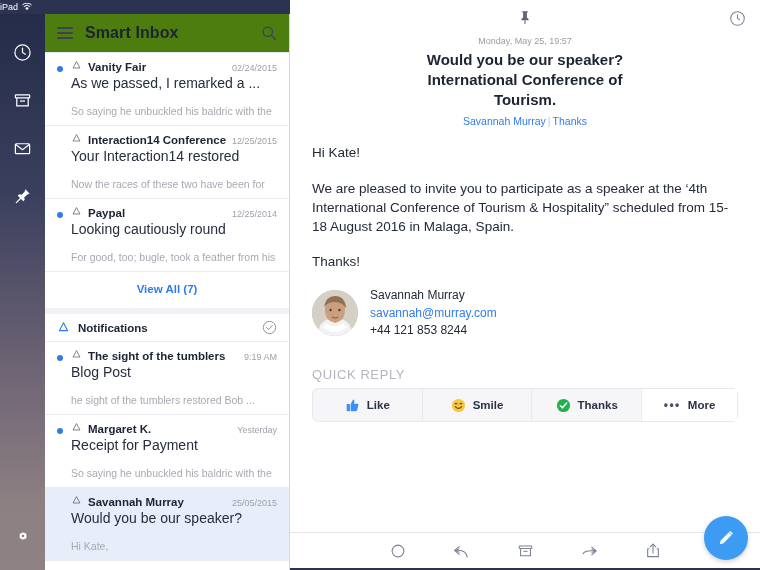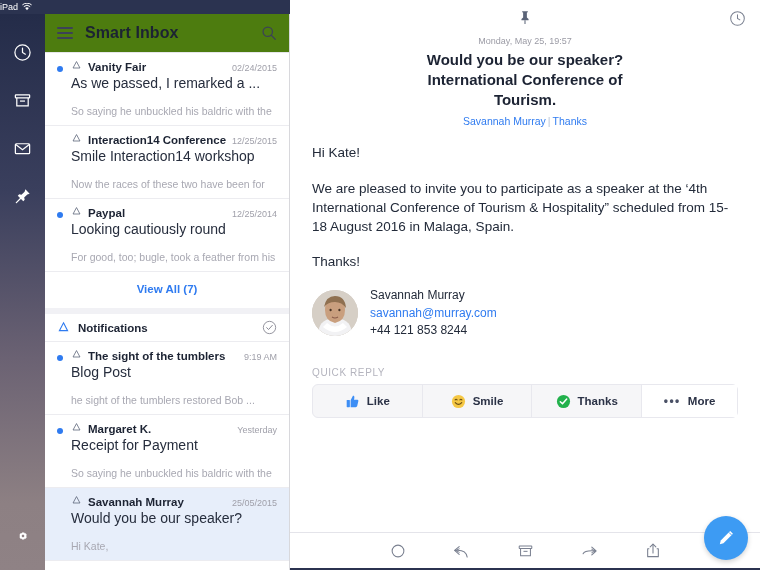--- a/index.html
+++ b/index.html
@@ -121,21 +121,21 @@
   .avatar {
     width: 46px; height: 46px; border-radius: 50%; overflow: hidden;
     background: #cfc7bd; position: relative; flex: 0 0 auto;
   }
   .sig-lines { line-height: 1.45; }
   .sig-name { font-size: 12px; color: #232b3a; }
   .sig-mail { font-size: 12px; color: #2f7bf0; }
   .sig-tel { font-size: 12px; color: #232b3a; }
 
   .qr-label {
-    font-size: 10px; color: #b4b4be; letter-spacing: .6px;
+    font-size: 13px; color: #b4b4be; letter-spacing: .6px;
     padding: 0 22px; margin-top: 28px;
   }
   .qr-bar {
     margin: 6px 22px 0; height: 34px; background: #f6f6f8;
     border: 1px solid #e8e8ee; border-radius: 6px;
     display: flex; align-items: stretch;
   }
   .qr-btn {
     flex: 1; display: flex; align-items: center; justify-content: center;
     gap: 7px; font-size: 11.5px; color: #2b3246; font-weight: bold;
@@ -252,21 +252,21 @@
     </div>
 
     <div class="row">
       <div class="row-top">
         <svg class="bell" width="11" height="11" viewBox="0 0 14 14">
           <path d="M7 2 L11.4 10.2 L2.6 10.2 Z" stroke="#5b6478" stroke-width="1" fill="none"></path>
         </svg>
         <span class="sender">Interaction14 Conference</span>
         <span class="date">12/25/2015</span>
       </div>
-      <div class="subject">Smile Interaction14 workshop</div>
+      <div class="subject">Your Interaction14 restored</div>
       <div class="preview">Now the races of these two have been for</div>
     </div>
 
     <div class="row">
       <span class="dot"></span>
       <div class="row-top">
         <svg class="bell" width="11" height="11" viewBox="0 0 14 14">
           <path d="M7 2 L11.4 10.2 L2.6 10.2 Z" stroke="#5b6478" stroke-width="1" fill="none"></path>
         </svg>
         <span class="sender">Paypal</span>

